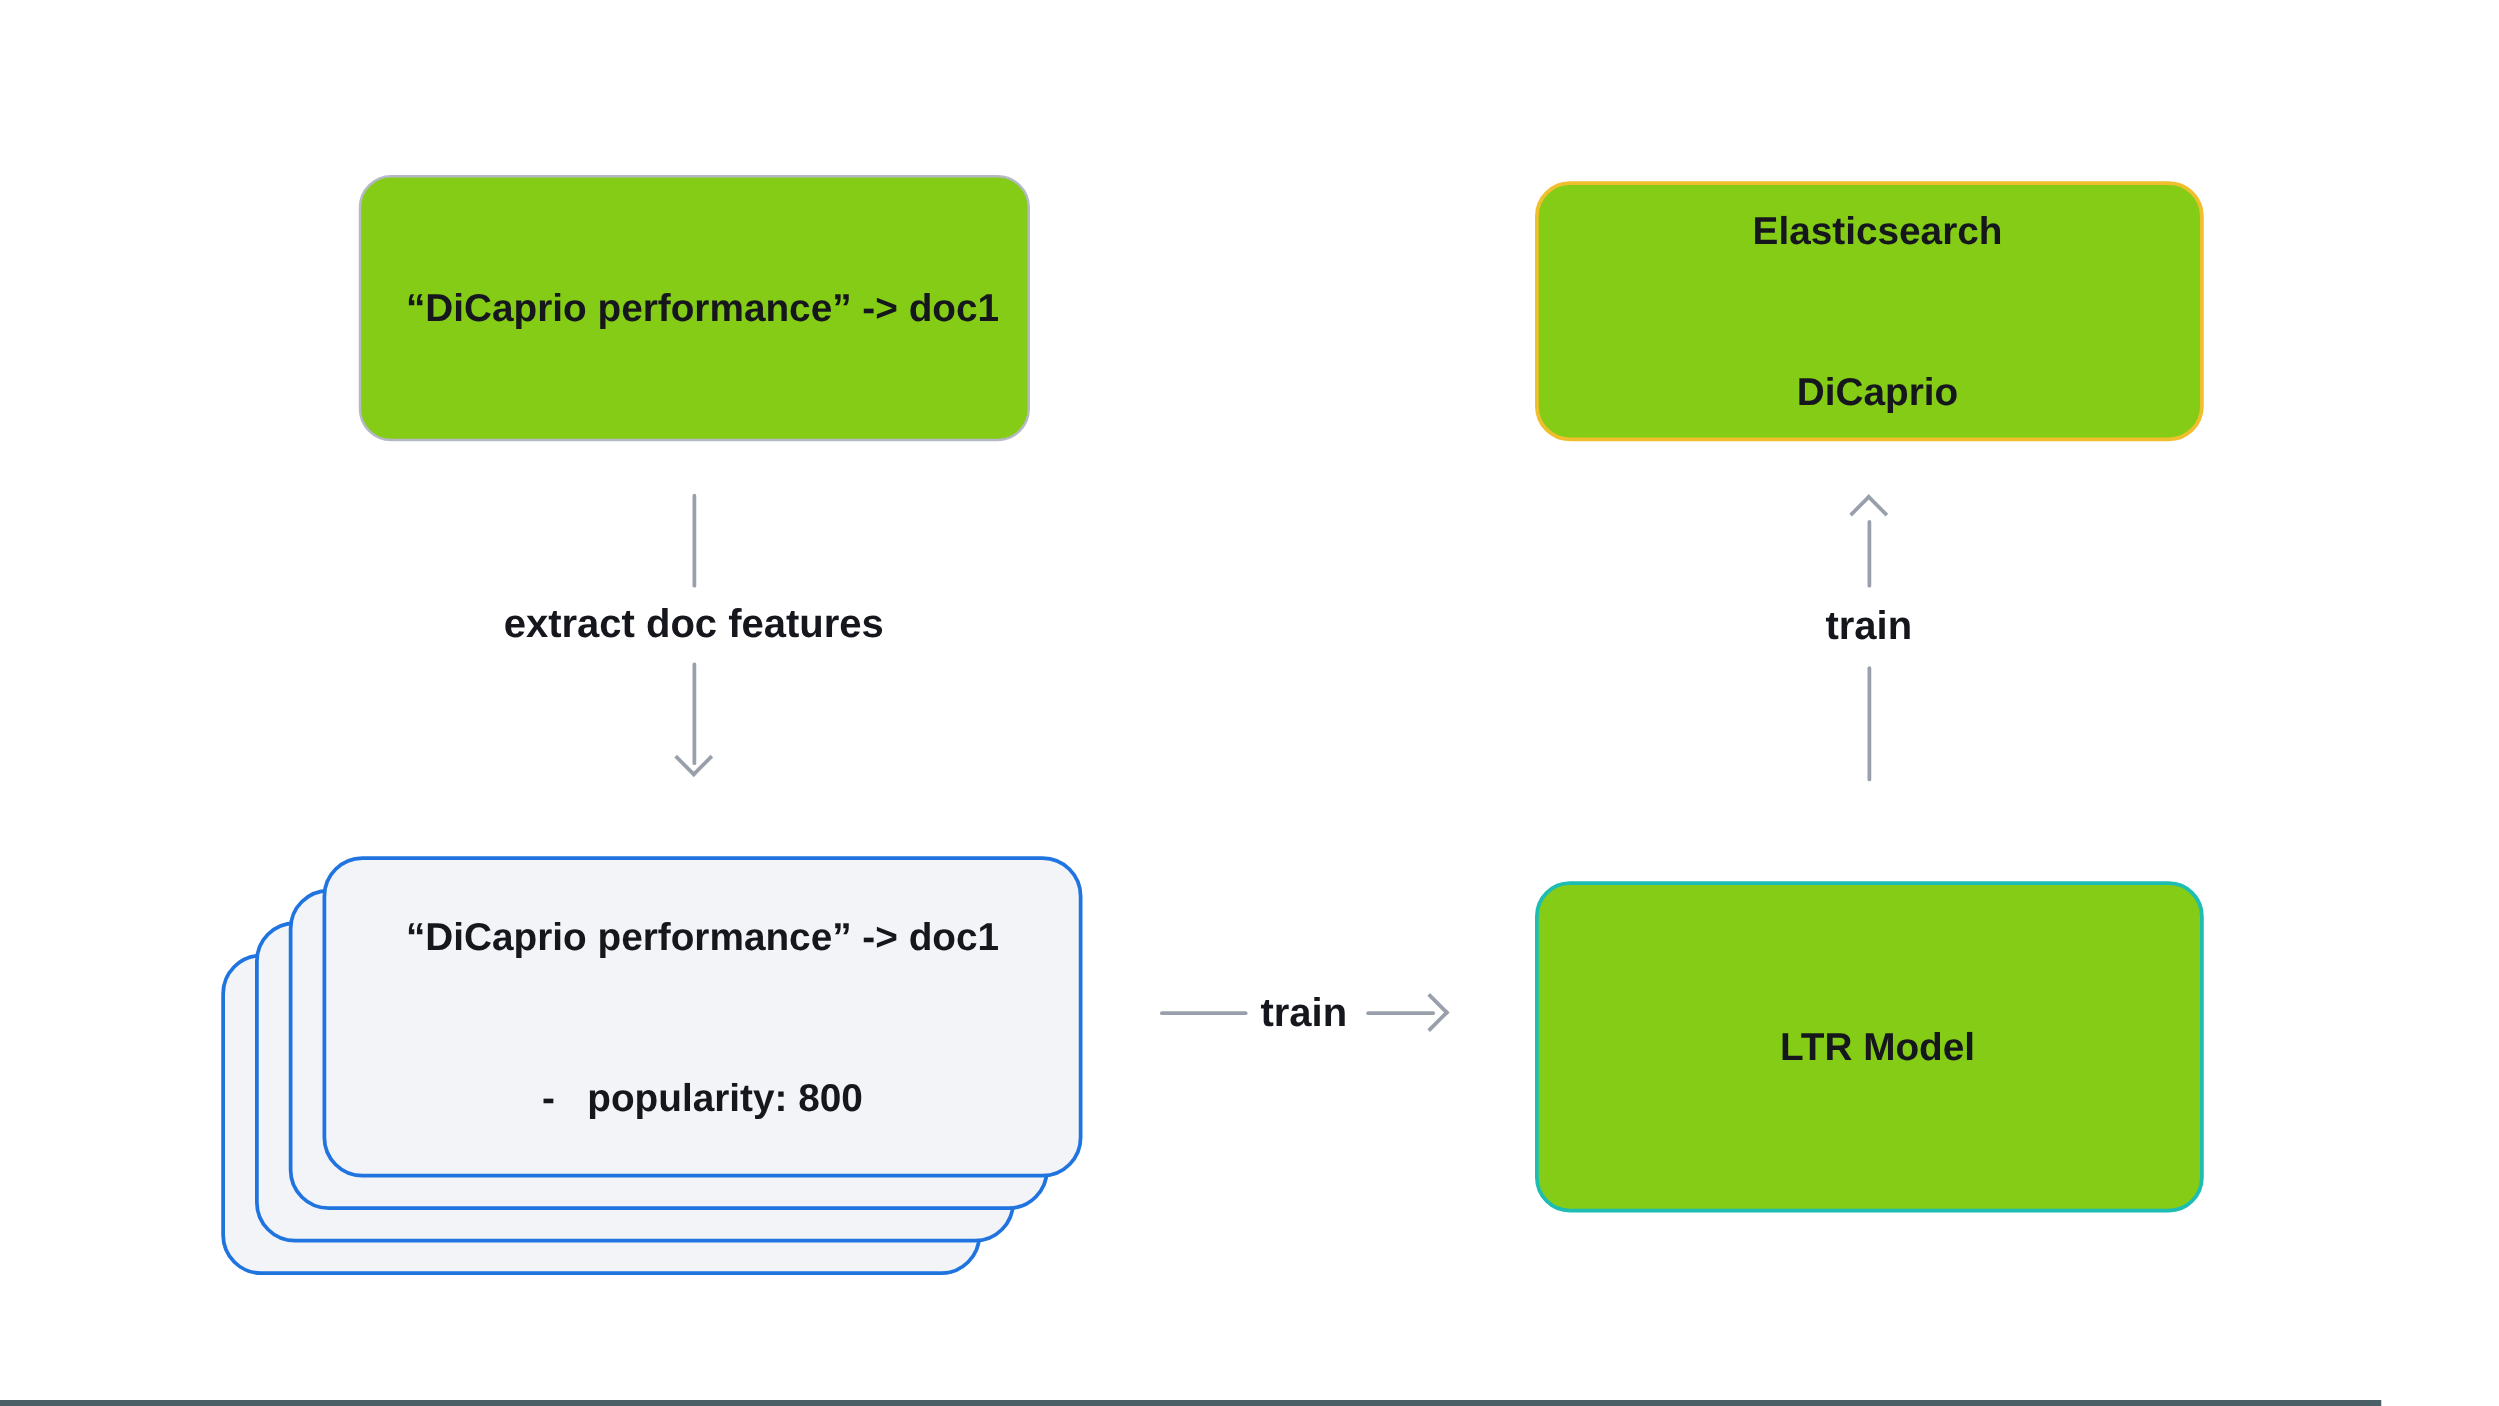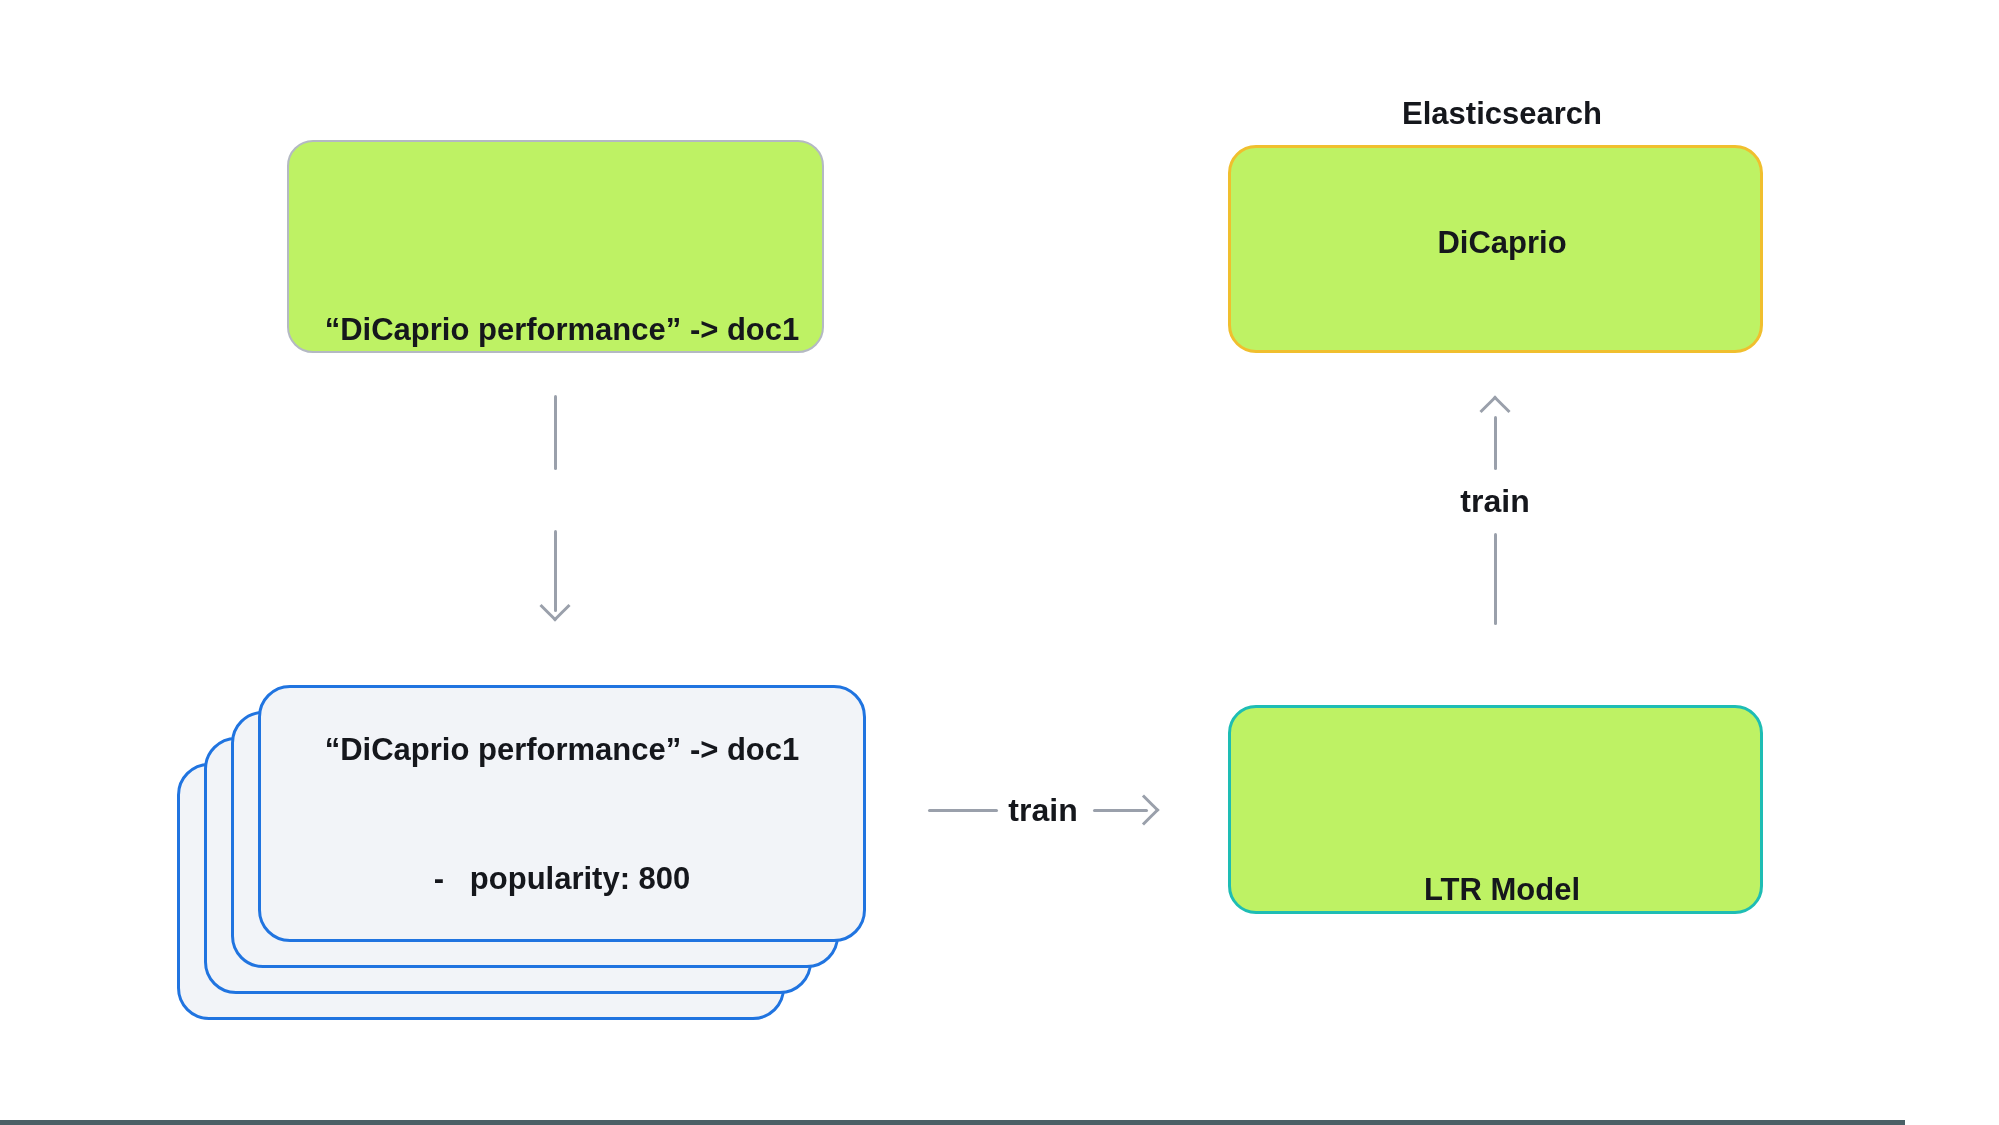--- a/index.html
+++ b/index.html
@@ -9,30 +9,30 @@
     height: 1125px;
     background: #ffffff;
     overflow: hidden;
     font-family: "Liberation Sans", sans-serif;
   }
 
   
   .box {
     position: absolute;
     box-sizing: border-box;
-    background: #bef264;
+    background: #84cc16;
     display: flex;
-    align-items: flex-end;
+    align-items: center;
     justify-content: center;
     text-align: center;
     padding-left: 13px;
   }
   .box-gray   { left: 287px;  top: 140px; width: 537px; height: 213px; border: 2.5px solid #b4b9c3; border-radius: 26px; }
   .box-yellow { left: 1228px; top: 145px; width: 535px; height: 208px; border: 3px solid #f0bf2e;  border-radius: 28px; }
-  .box-teal   { left: 1228px; top: 705px; width: 535px; height: 209px; border: 3px solid #1ebdb4;  border-radius: 28px; }
+  .box-teal   { left: 1228px; top: 705px; width: 535px; height: 265px; border: 3px solid #1ebdb4;  border-radius: 28px; }
 
   .box-label {
     font-weight: 700;
     font-size: 31px;
     line-height: 43px;
     color: #15171c;
     white-space: pre;
   }
 
   
@@ -95,20 +95,21 @@
 </head>
 <body>
 
 <div class="canvas">
 
   <div class="box box-gray">
     <div class="box-label">“DiCaprio performance” -&gt; doc1</div>
   </div>
 
   <div class="arrow-line v" style="left:554px; top:395px; height:75px"></div>
+  <div class="arrow-label" style="left:555px; top:499px">extract doc features</div>
   <div class="arrow-line v" style="left:554px; top:530px; height:82px"></div>
   <div class="chevron down" style="left:544px; top:595px"></div>
 
   <div class="card card-back3"></div>
   <div class="card card-back2"></div>
   <div class="card card-back1"></div>
   <div class="card card-front">
     <div class="card-lines">
       <div>“DiCaprio performance” -&gt; doc1</div>
       <div>-   popularity: 800</div>

